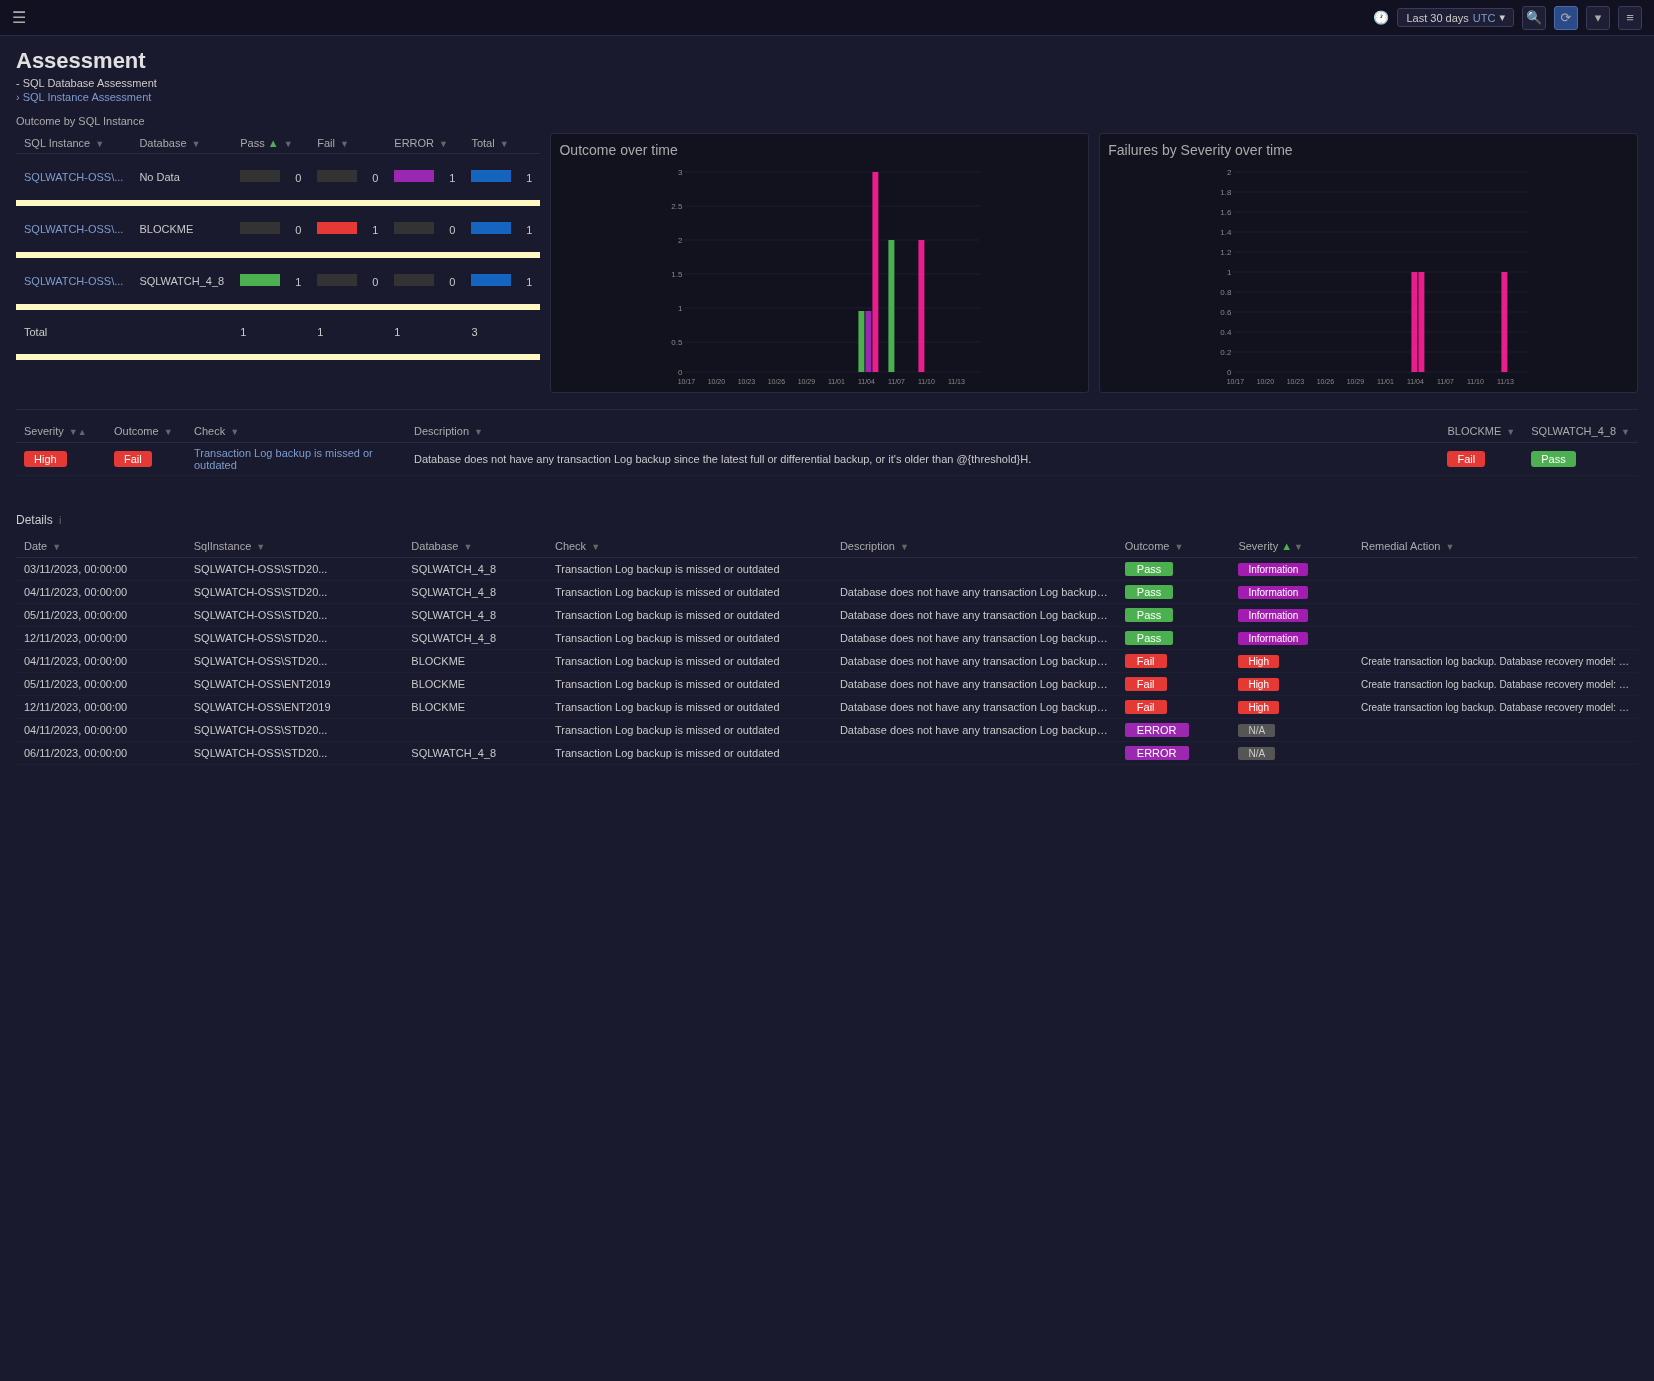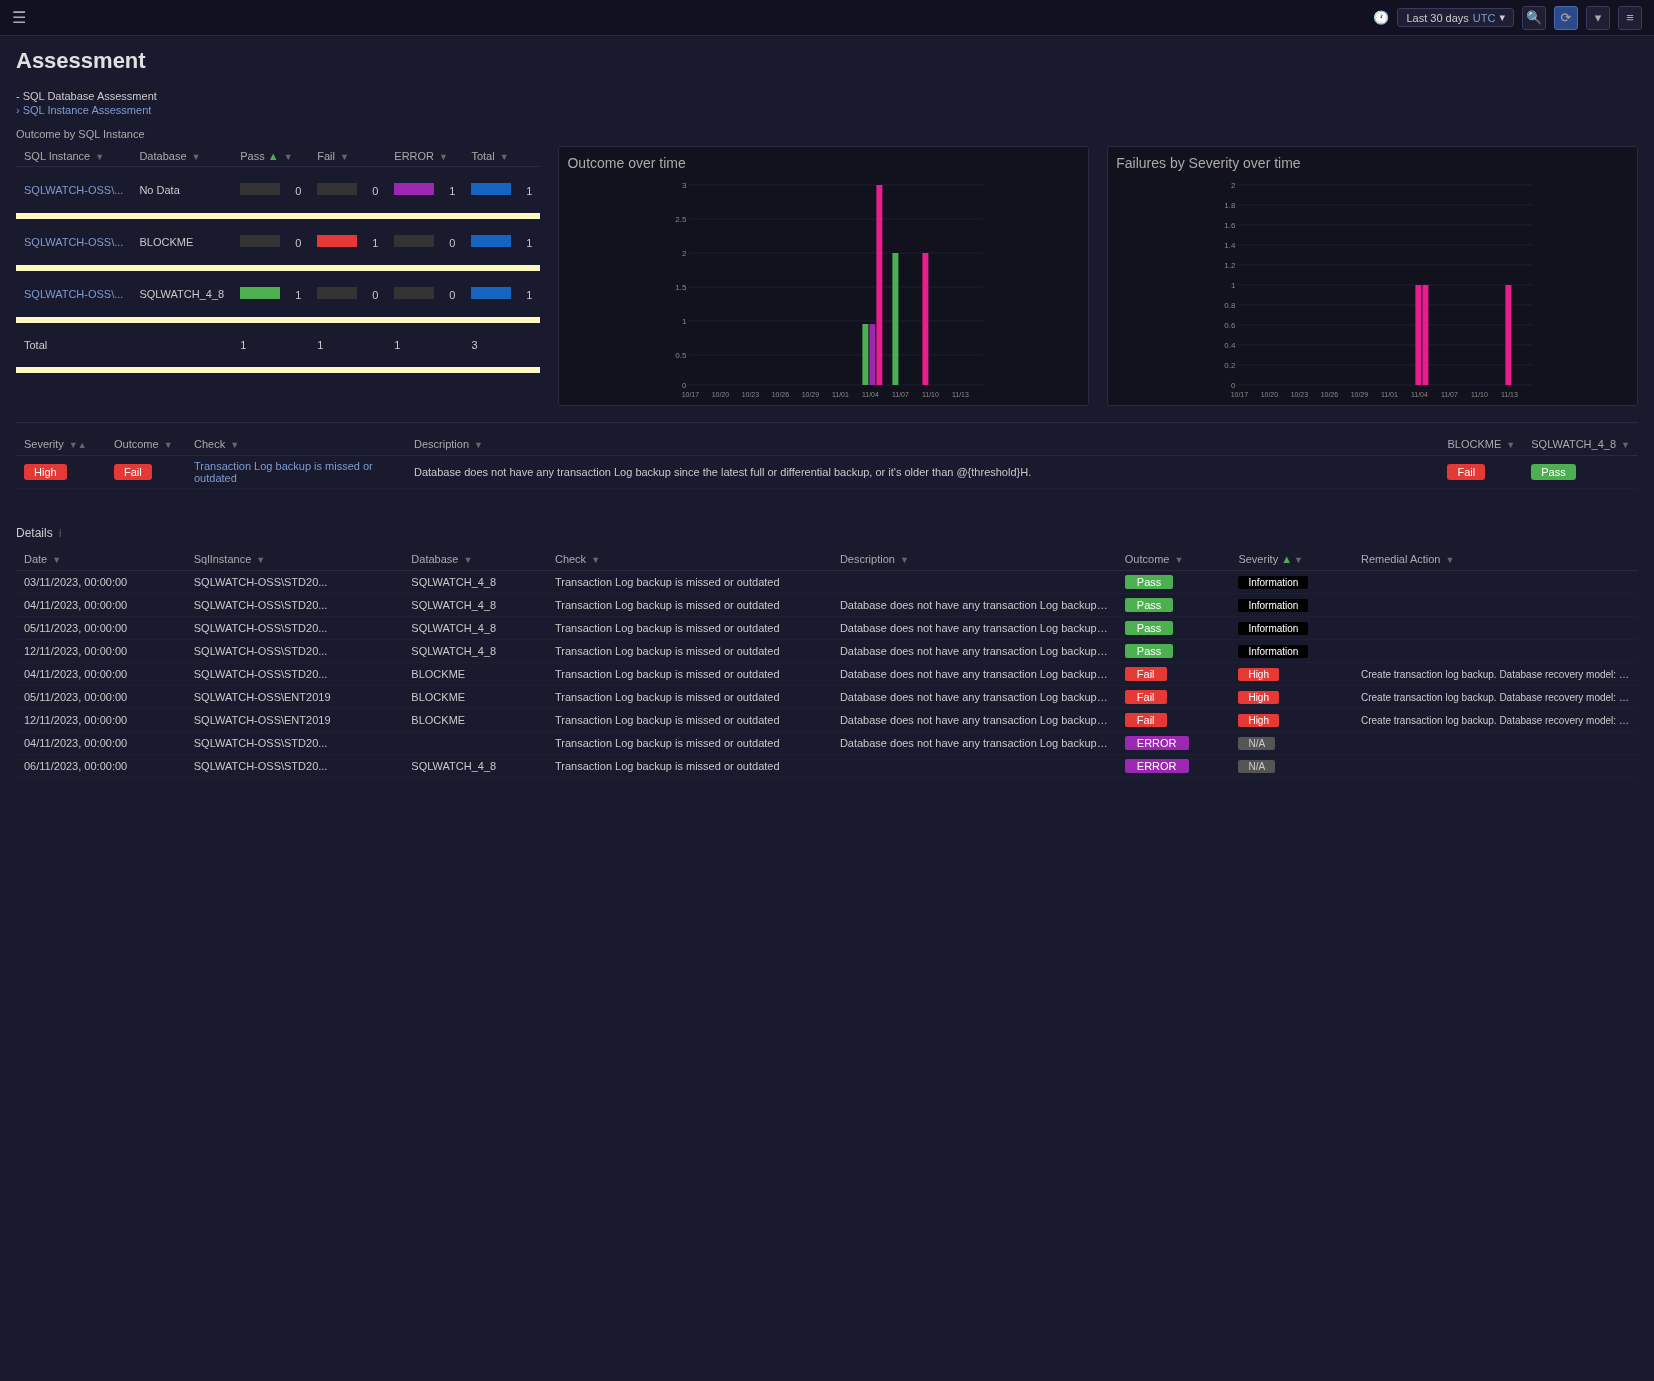--- a/index.html
+++ b/index.html
@@ -41,30 +41,30 @@
       border: 1px solid #3a3a5a;
       border-radius: 3px;
       background: #1e1e35;
       display: flex; align-items: center; justify-content: center;
       cursor: pointer;
       color: #aaa;
       font-size: 13px;
     }
     
     .main { padding: 12px 16px; }
-    .page-title { font-size: 22px; font-weight: 600; color: #e0e0e0; margin-bottom: 16px; }
+    .page-title { font-size: 22px; font-weight: 600; color: #e0e0e0; margin-bottom: 3px; }
     .breadcrumb { display: flex; flex-direction: column; gap: 2px; margin-bottom: 12px; }
     .breadcrumb-item { color: #7c9ccf; font-size: 11px; cursor: pointer; display: flex; align-items: center; gap: 4px; }
     .breadcrumb-item.active { color: #ccc; }
 
     
     .section-title { font-size: 11px; color: #aaa; margin-bottom: 6px; font-weight: 500; }
 
     
-    .top-panels { display: flex; gap: 18px; margin-bottom: 16px; justify-content: center; }
+    .top-panels { display: flex; gap: 10px; margin-bottom: 16px; justify-content: center; }
     .panel-left { flex: 0 0 500px; }
     .panel-center { flex: 1; }
     .panel-right { flex: 1; }
 
     .outcome-table { width: 100%; border-collapse: collapse; font-size: 11px; }
     .outcome-table th {
       background: #1a1a2e;
       color: #aaa;
       padding: 4px 8px;
       text-align: left;
@@ -142,21 +142,21 @@
       border-bottom: 1px solid #1e1e35;
       vertical-align: middle;
       white-space: nowrap;
       overflow: hidden;
       text-overflow: ellipsis;
       max-width: 200px;
     }
     .outcome-pass { background: #4caf50; color: #fff; padding: 1px 12px; border-radius: 2px; display: inline-block; }
     .outcome-fail { background: #e53935; color: #fff; padding: 1px 12px; border-radius: 2px; display: inline-block; }
     .outcome-error { background: #9c27b0; color: #fff; padding: 1px 12px; border-radius: 2px; display: inline-block; }
-    .sev-info { background: #000000; color: #fff; padding: 1px 10px; border-radius: 2px; display: inline-block; font-size: 10px; }
+    .sev-info { background: #a21caf; color: #fff; padding: 1px 10px; border-radius: 2px; display: inline-block; font-size: 10px; }
     .sev-high { background: #e53935; color: #fff; padding: 1px 10px; border-radius: 2px; display: inline-block; font-size: 10px; }
     .sev-na { background: #555; color: #ccc; padding: 1px 10px; border-radius: 2px; display: inline-block; font-size: 10px; }
     .remedial-text { color: #ccc; font-size: 10px; max-width: 280px; overflow: hidden; text-overflow: ellipsis; display: block; }
     .divider { border: none; border-top: 1px solid #2a2a3e; margin: 10px 0; }
   </style>
 </head>
 <body>
 
 <div class="topbar">
   <div class="topbar-left">

